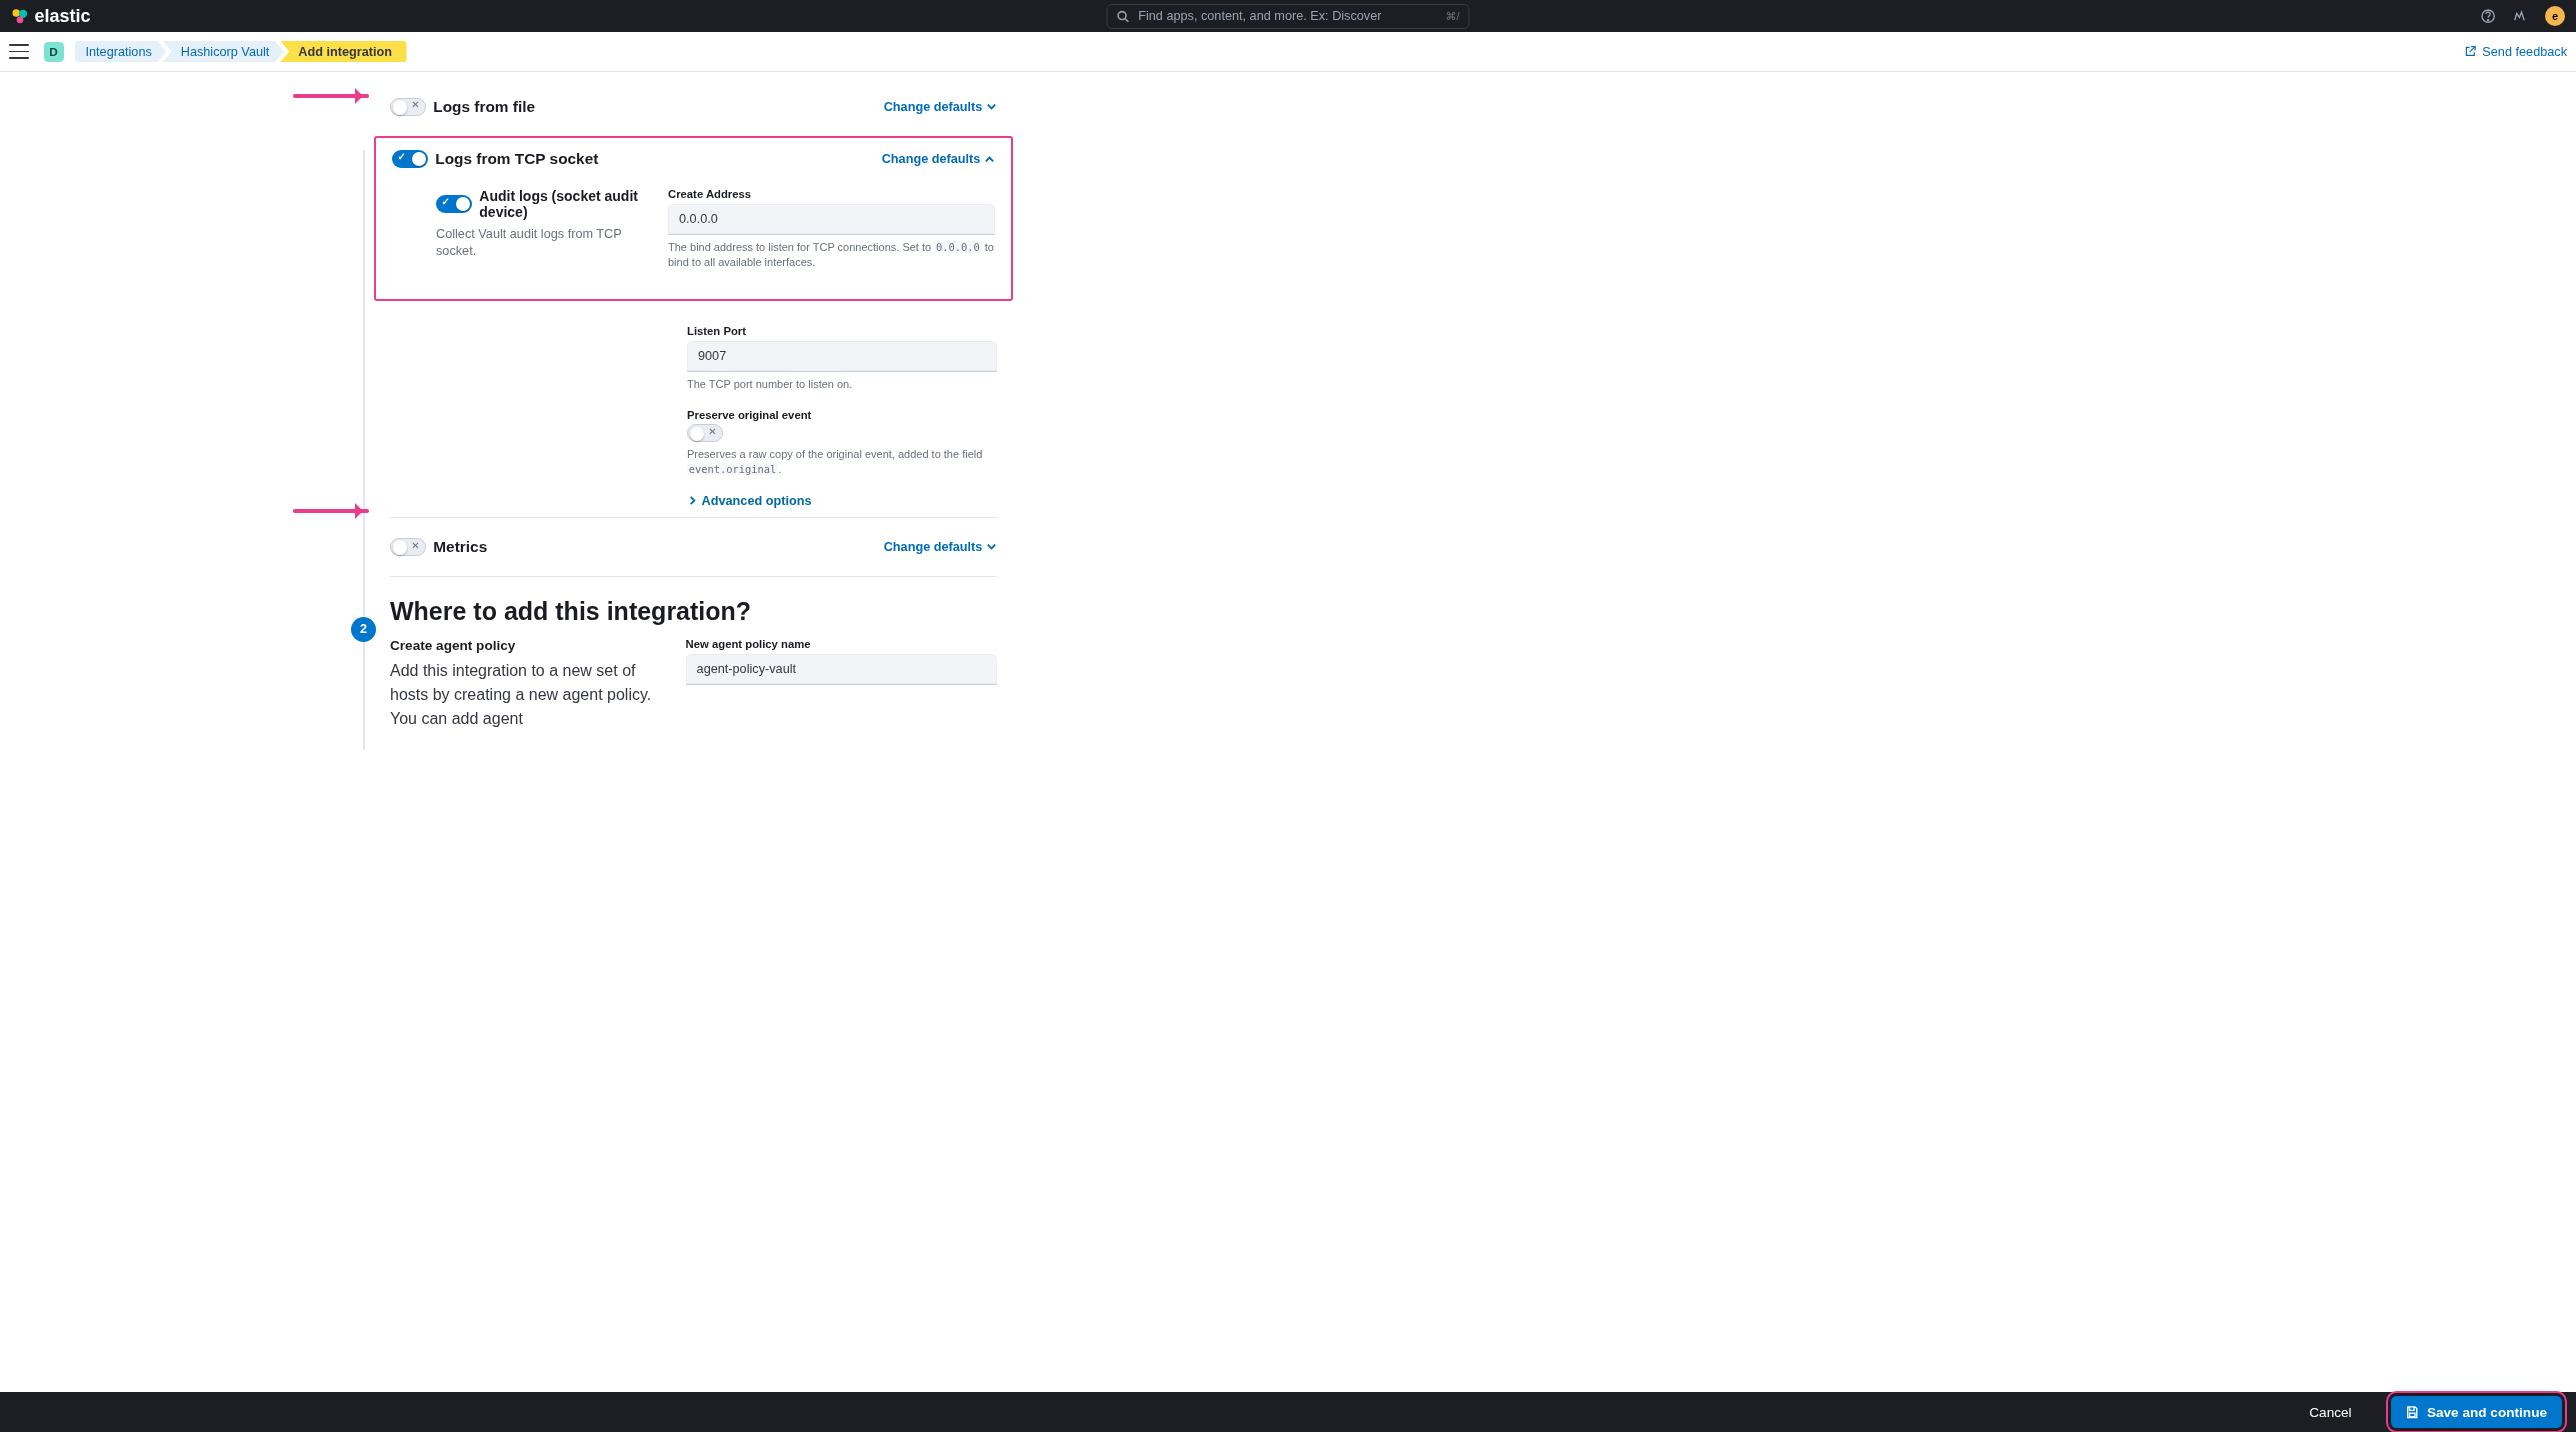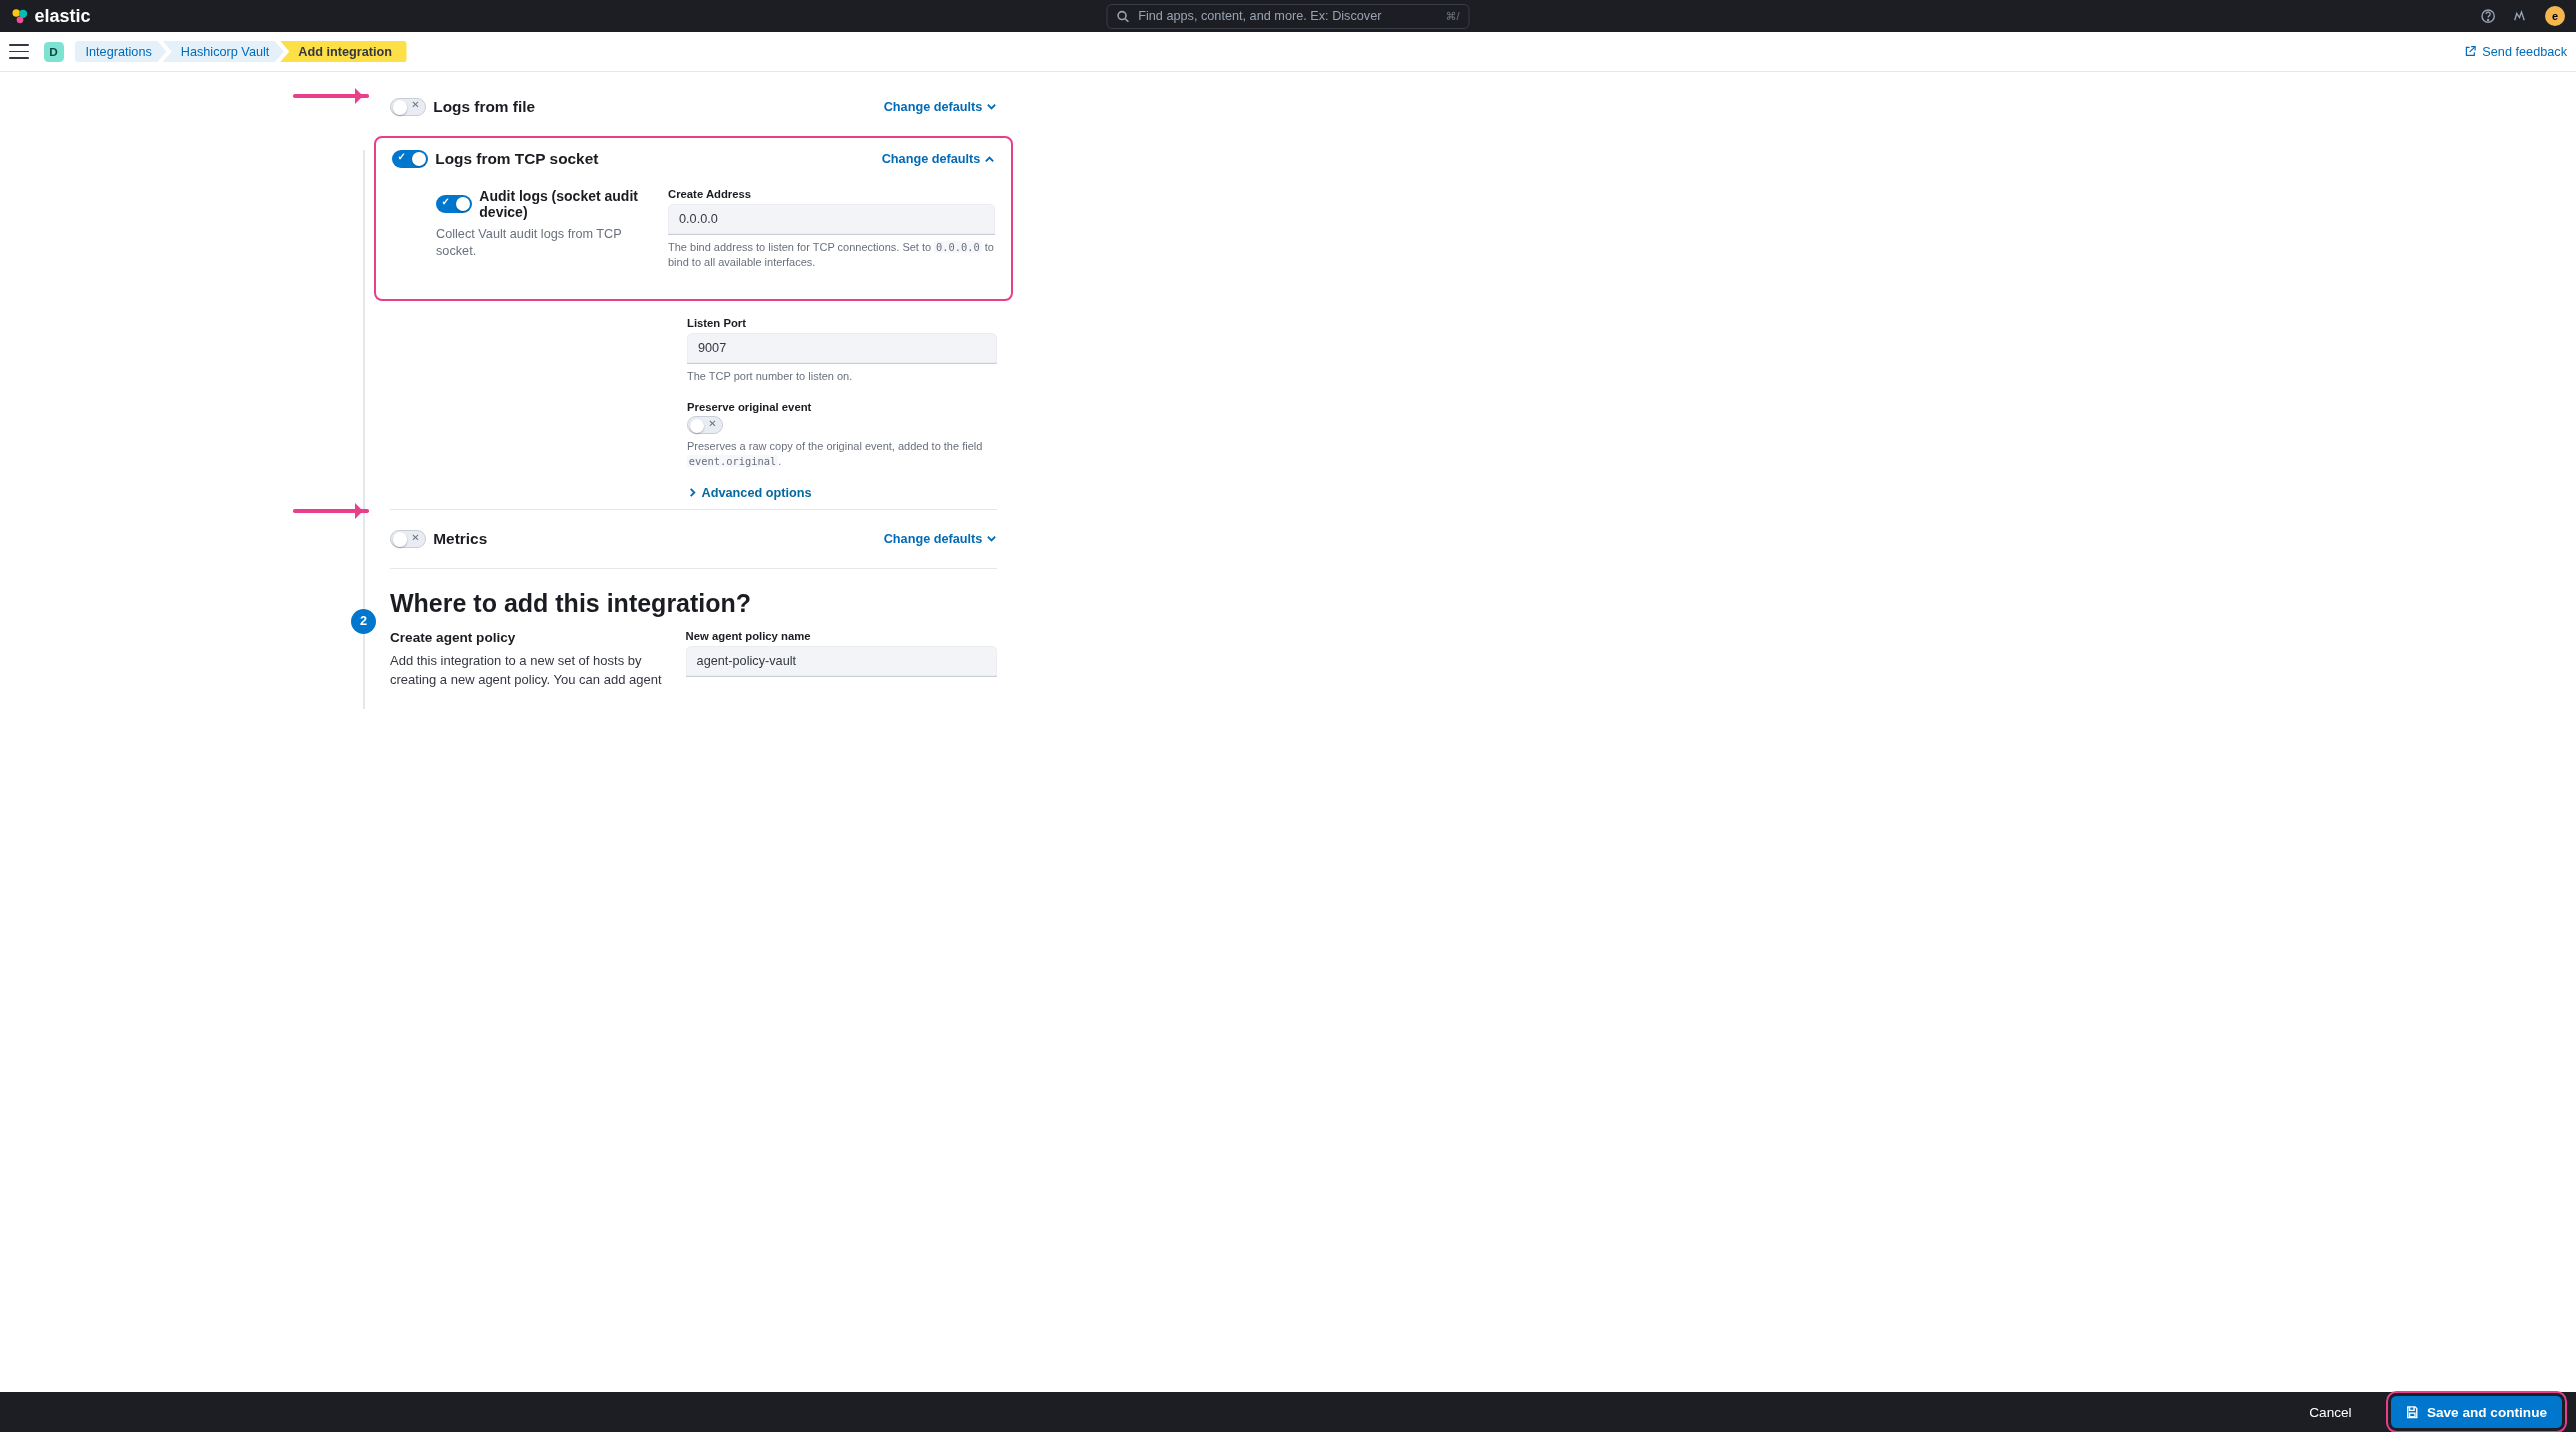--- a/index.html
+++ b/index.html
@@ -241,23 +241,23 @@
     left: 5.4px;
     top: 0.9px;
     font-size: 10px;
     color: #fff;
     font-weight: 700;
   }
 
   
   .highlight-box {
     border: 2.7px solid #e83e8c;
-    border-radius: 8px;
+    border-radius: 3px;
     padding: 12.7px 16.3px;
-    margin: 9px -16.3px 16px -16.3px;
+    margin: 9px -16.3px 24px -16.3px;
   }
   .sub-toggle-row {
     display: flex;
     align-items: flex-start;
     gap: 22px;
     margin-top: 9px;
   }
   .sub-toggle-col {
     flex: 0 0 254px;
     padding-left: 44px;
@@ -336,21 +336,21 @@
     display: flex;
     gap: 23.6px;
   }
   .step2-left { flex: 0 0 272px; }
   .step2-left h4 {
     font-size: 13.6px;
     font-weight: 700;
     margin-bottom: 5.4px;
   }
   .step2-left p {
-    font-size: 13px;
+    font-size: 16px;
     color: #343741;
     line-height: 1.5;
   }
   .step2-right { flex: 1; }
 
   
   .arrow {
     position: absolute;
     height: 3.6px;
     background: #e83e8c;

